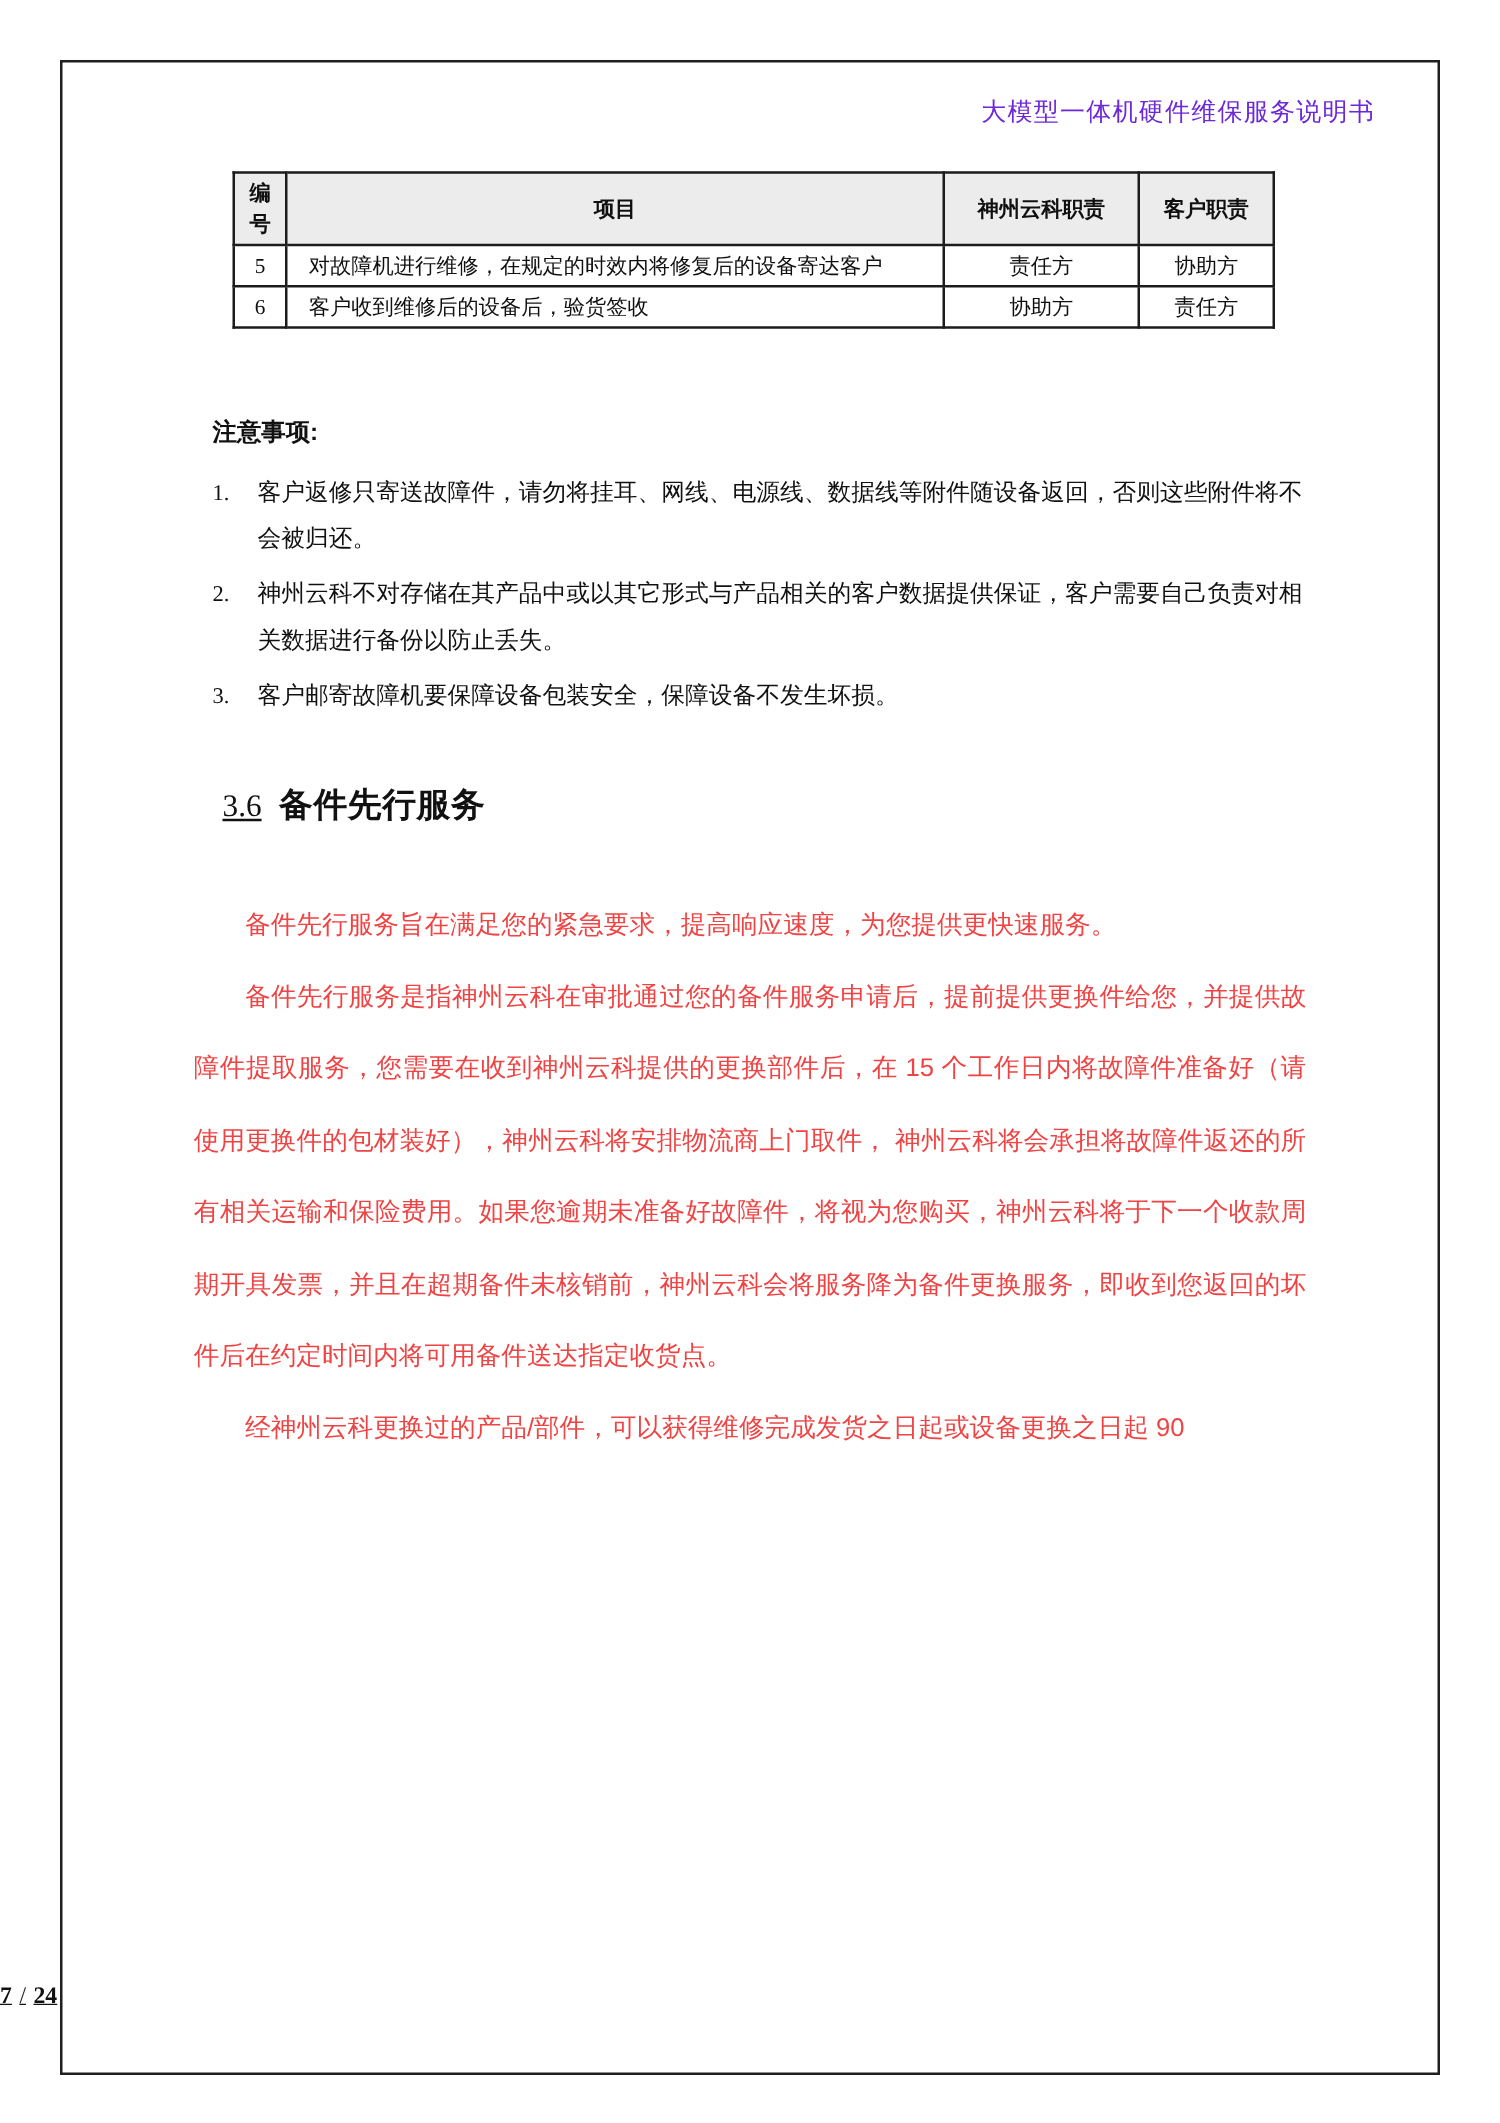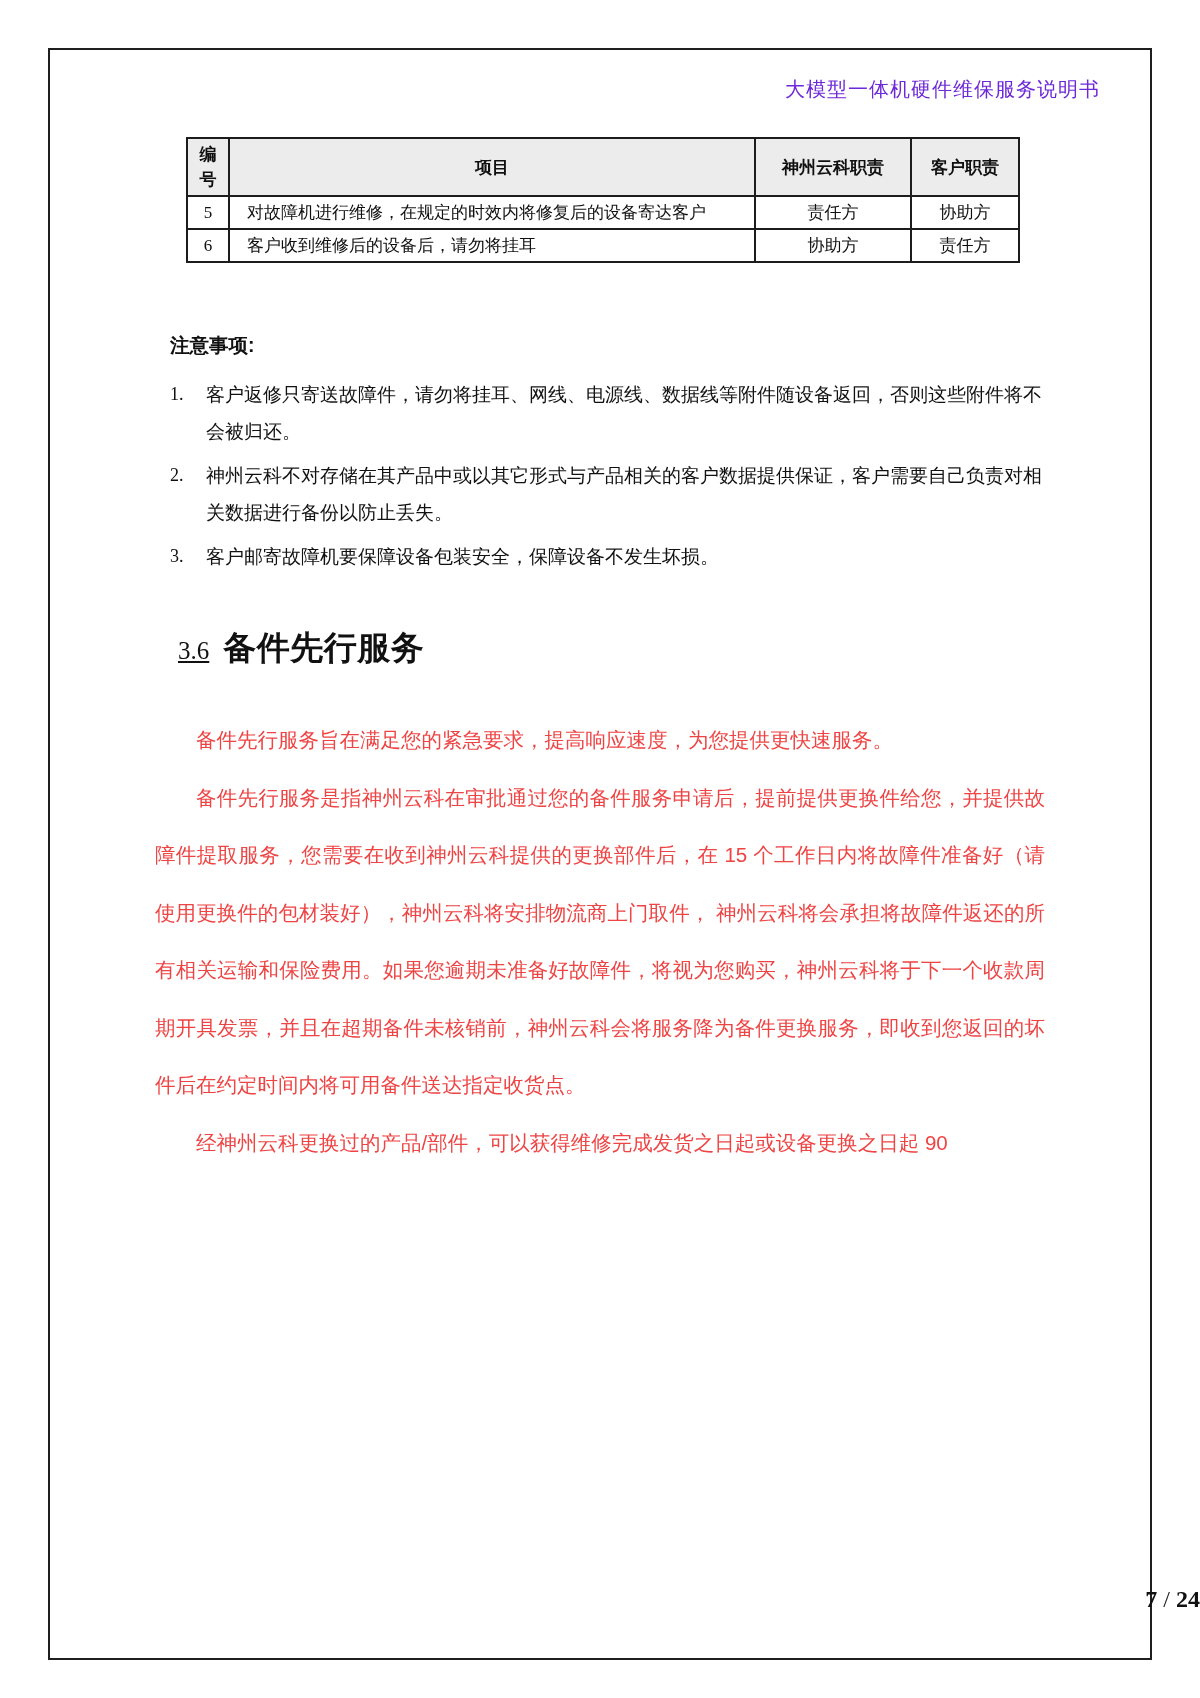--- a/index.html
+++ b/index.html
@@ -87,21 +87,21 @@
     display: flex;
     align-items: baseline;
   }
   .section-num {
     font-family: "Liberation Serif", "DejaVu Serif", serif;
     font-size: 25px;
     margin-right: 14px;
     text-decoration: underline;
   }
   .section-title {
-    font-size: 33px;
+    font-size: 27px;
     font-weight: bold;
     letter-spacing: 0.5px;
   }
   
   .body-text {
     position: absolute;
     left: 155px; top: 711px;
     width: 890px;
     font-size: 20.5px;
     line-height: 57.5px;
@@ -110,23 +110,24 @@
   .body-text p {
     margin: 0;
     text-indent: 41px;
     text-align: justify;
   }
   
   .footer {
     position: absolute;
     top: 1586px; left: 0;
     width: 1200px;
-    text-align: right;
-    font-family: "Liberation Serif", "DejaVu Serif", serif;
-    font-size: 24px;
+    text-align: left;
+    font-family: "Liberation Serif", "DejaVu Serif", serif;
+    font-size: 19px;
+    text-decoration: underline;
   }
   .footer .num { font-weight: bold; }
   .footer .sep { font-weight: normal; padding: 0 6px; color: #222; }
 </style>
 </head>
 <body>
 
 <div class="frame"></div>
 
 <div class="doc-title">大模型一体机硬件维保服务说明书</div>
@@ -155,21 +156,21 @@
 
         <tr>
           <td>5</td>
           <td class="cell-item">对故障机进行维修，在规定的时效内将修复后的设备寄达客户</td>
           <td>责任方</td>
           <td>协助方</td>
         </tr>
 
         <tr>
           <td>6</td>
-          <td class="cell-item">客户收到维修后的设备后，请勿将挂耳</td>
+          <td class="cell-item">客户收到维修后的设备后，验货签收</td>
           <td>协助方</td>
           <td>责任方</td>
         </tr>
       </tbody>
   </table>
 </div>
 
 <div class="notes">
   <div class="notes-heading">注意事项:</div>
   <div>

